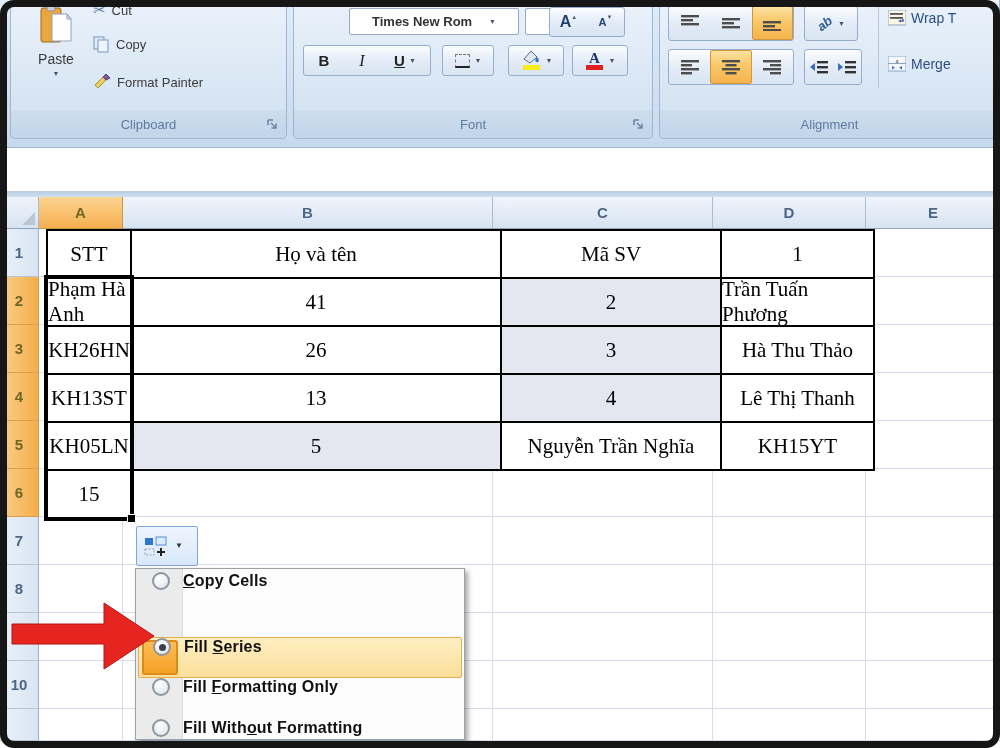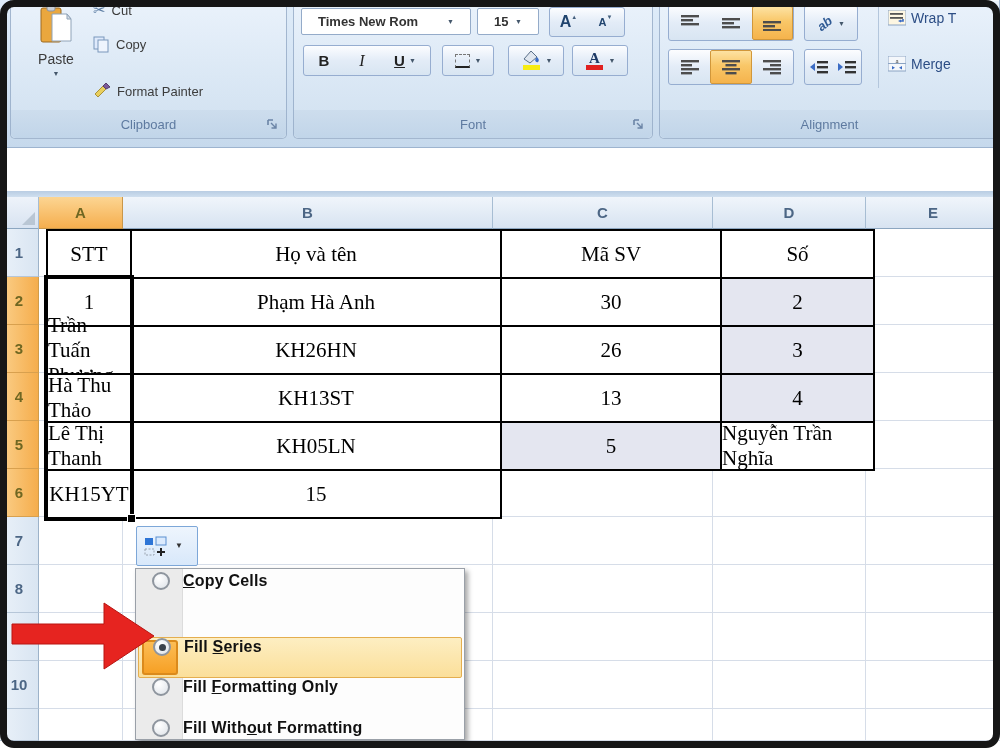--- a/index.html
+++ b/index.html
@@ -19,21 +19,21 @@
 .lnch { position:absolute; right:7px; bottom:7px; }
 .rbtn-label { font-size:13px; color:#3c3c3c; white-space:nowrap; }
 .caret { font-size:7px; color:#44576b; line-height:1; }
 .smallrow { position:absolute; left:82px; display:flex; align-items:center; gap:6px; height:24px; }
 
 .paste { position:absolute; left:14px; top:4px; width:62px; height:102px; display:flex; flex-direction:column;
   align-items:center; justify-content:flex-start; gap:3px; border-radius:3px; }
 .paste .rbtn-label { font-size:14px; }
 
 .combo { position:absolute; background:#fff; border:1px solid #94abc9; border-radius:2px; display:flex;
-  align-items:center; font-size:13px; font-weight:bold; color:#333; padding:0 16px; }
+  align-items:center; font-size:13px; font-weight:bold; color:#333; padding:0 22px;margin-left:48px; }
 .combo .caret { margin-left:auto; }
 .panel { position:absolute; display:flex; align-items:center; background:linear-gradient(#fcfdff,#e3ecf7 50%,#d8e5f2);
   border:1px solid #96add0; border-radius:3px; }
 .pbtn { display:flex; align-items:center; justify-content:center; height:100%; }
 .pbtn.active { background:linear-gradient(#fde2a2,#f9c768 45%,#f5b34c); border:1px solid #d1973a; border-radius:2px; }
 .sep-v { position:absolute; border-left:1px solid #b3c6dc; }
 
 .biu-b { font-weight:bold; font-size:15px; color:#222; }
 .biu-i { font-style:italic; font-family:"Liberation Serif",serif; font-size:16px; color:#222; }
 .biu-u { text-decoration:underline; font-size:15px; font-weight:bold; color:#222; }
@@ -140,21 +140,21 @@
         <span style="color:#5b7ca3;font-size:15px;">✂</span>
         <span class="rbtn-label">Cut</span>
       </div>
       <div class="smallrow" style="top:32px;">
         <svg width="17" height="17" viewBox="0 0 17 17">
           <rect x="1" y="1" width="10" height="12" fill="#dfeafc" stroke="#7a97bb"></rect>
           <rect x="5" y="4" width="10" height="12" fill="#eef4fd" stroke="#7a97bb"></rect>
         </svg>
         <span class="rbtn-label">Copy</span>
       </div>
-      <div class="smallrow" style="top:79px;align-items:center;">
+      <div class="smallrow" style="top:70px;align-items:center;">
         <svg width="18" height="18" viewBox="0 0 18 18">
           <path d="M2 12 L10 4 L13 7 L5 15 Z" fill="#e9cf5d" stroke="#a8913a"></path>
           <path d="M10 4 L13 1 L17 5 L13 7 Z" fill="#7a5a9a" stroke="#55406e"></path>
         </svg>
         <span class="rbtn-label">Format Painter</span>
       </div>
       <div class="band">
         <span>Clipboard</span>
         <svg class="lnch" width="13" height="13" viewBox="0 0 13 13">
           <path d="M2 2 h5 M2 2 v5" stroke="#6b84a6" stroke-width="1.6" fill="none"></path>
@@ -446,25 +446,24 @@
         <div class="gc w-c"></div>
         <div class="gc w-d"></div>
         <div class="gc w-e"></div>
       </div>
   </div>
 
   <div class="dtable">
     <div class="tc">STT</div>
     <div class="tc">Họ và tên</div>
     <div class="tc">Mã SV</div>
-    <div class="tc">Số</div>
 
     <div class="tc">1</div>
     <div class="tc">Phạm Hà Anh</div>
-    <div class="tc">30</div>
+    <div class="tc">41</div>
 
     <div class="tc shade">2</div>
     <div class="tc">Trần Tuấn Phương</div>
     <div class="tc">KH26HN</div>
     <div class="tc">26</div>
 
     <div class="tc shade">3</div>
     <div class="tc">Hà Thu Thảo</div>
     <div class="tc">KH13ST</div>
     <div class="tc">13</div>

